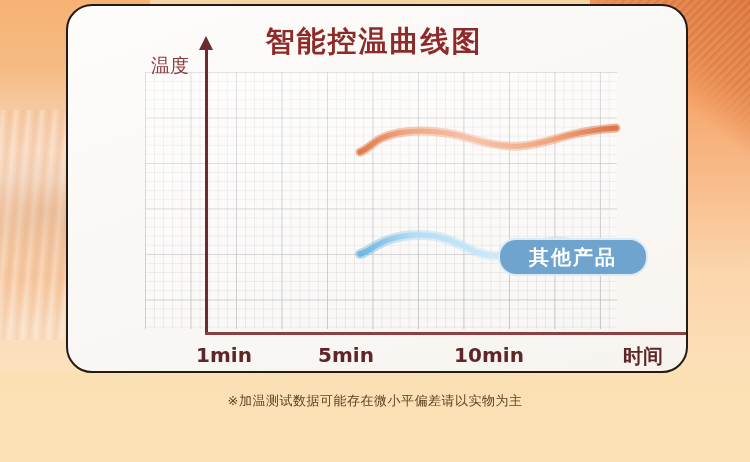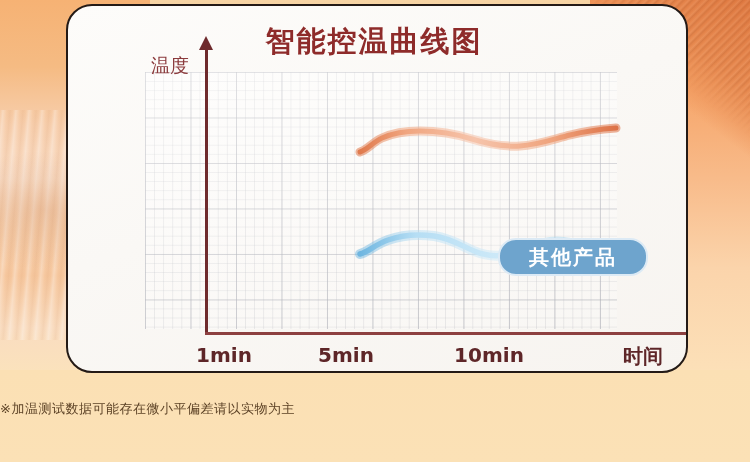--- a/index.html
+++ b/index.html
@@ -246,23 +246,23 @@
     background: #6ea4cd;
     color: #ffffff;
     border: 2px solid #dceaf5;
     margin-top: 42px;
   }
 
   
   .footnote {
     position: absolute;
     left: 0;
-    top: 400px;
+    top: 392px;
     width: 750px;
-    text-align: left;
+    text-align: center;
     font-size: 13px;
     color: #5c4226;
     letter-spacing: 0.5px;
     font-family: "DejaVu Sans", "Liberation Sans", sans-serif;
   }
 </style>
 </head>
 <body>
 
 <div class="stage">

